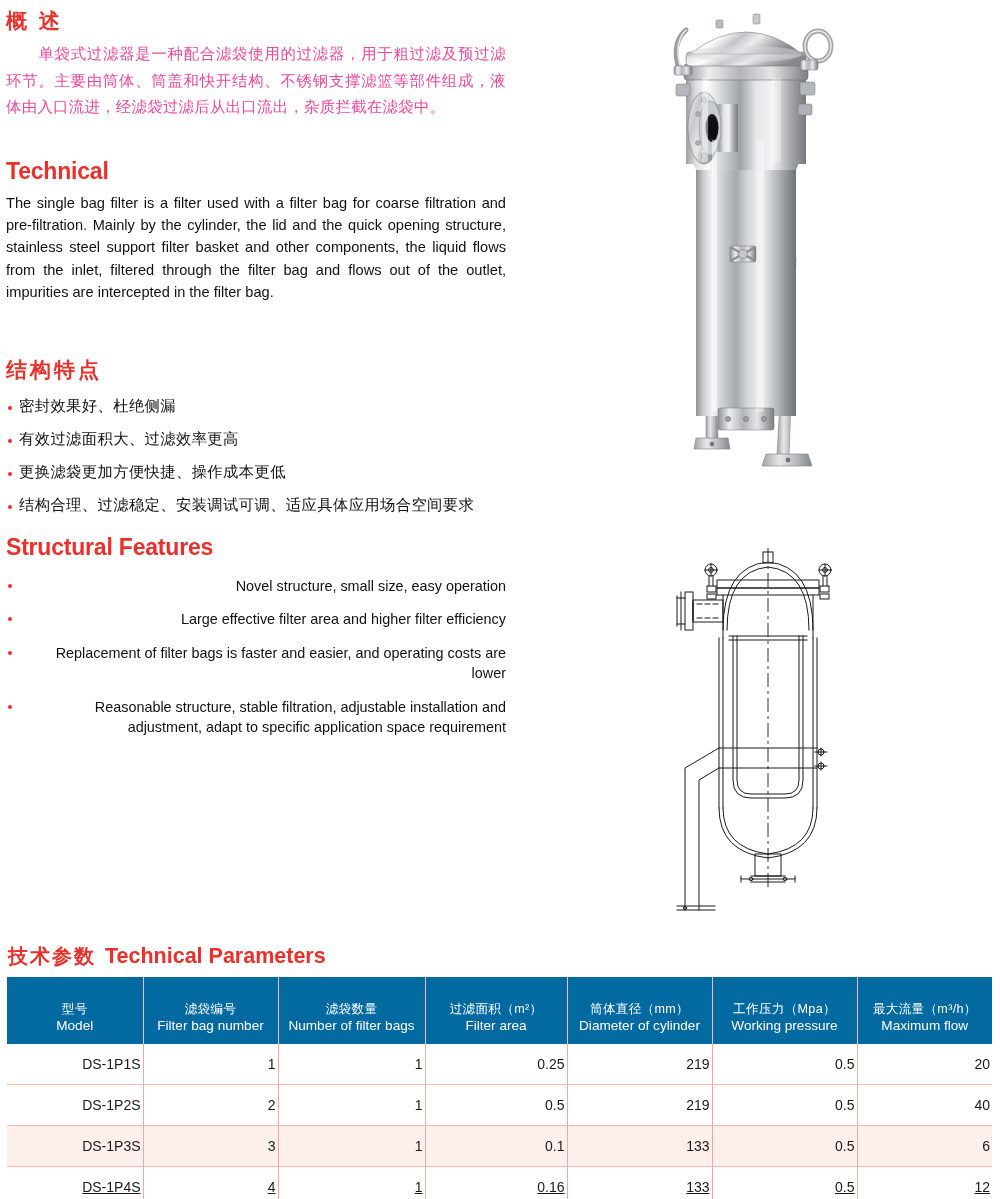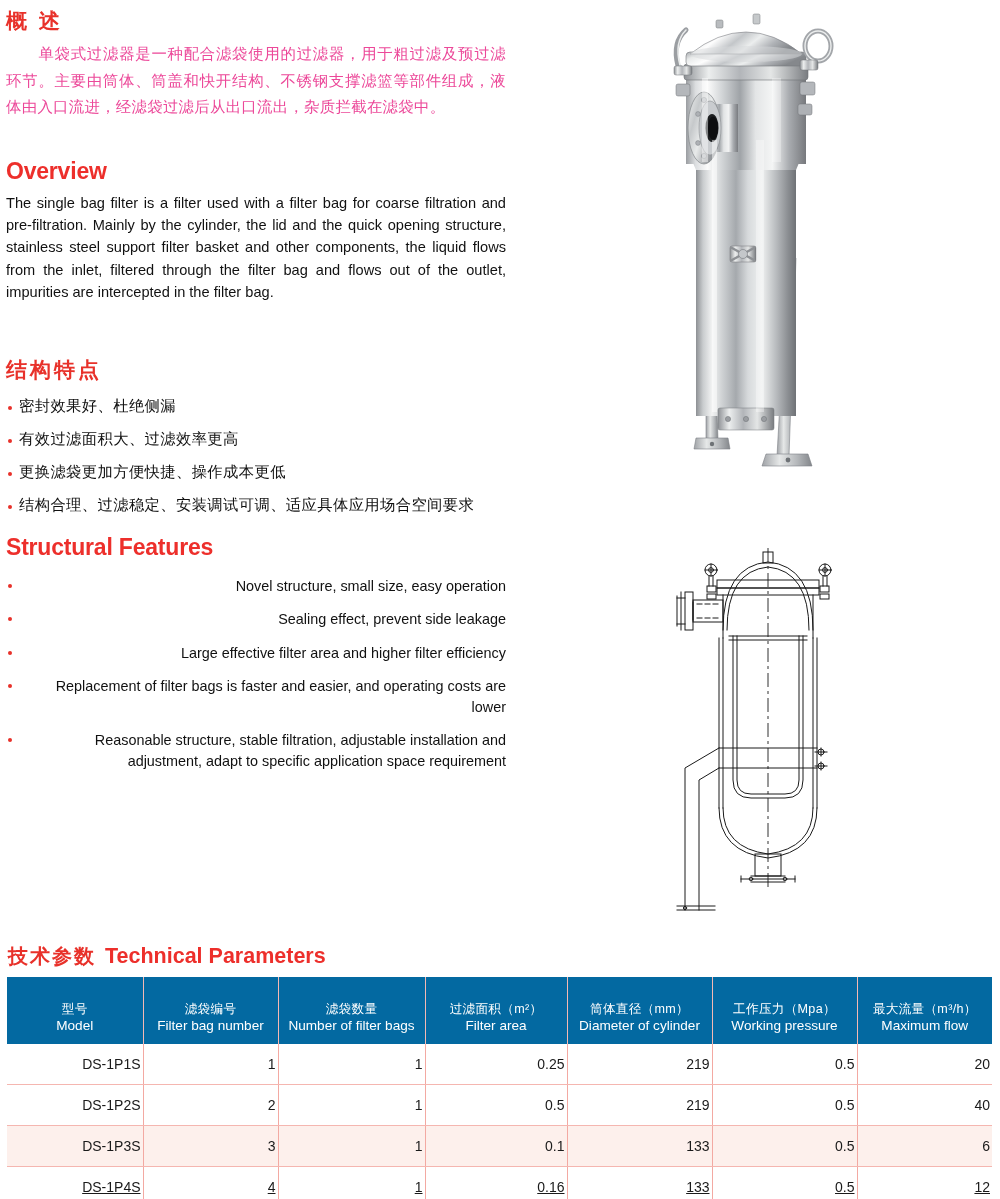--- a/index.html
+++ b/index.html
@@ -180,42 +180,41 @@
 <div class="page">
 
   <div class="left-col">
 
     <div class="h-cn">概 述</div>
 
     <p class="body-cn"><span class="indent"></span><span>单袋式过滤器是一种配合滤袋使用的过滤器，用于粗过滤及预过滤环节。主要由筒体、筒盖和快开结构、不锈钢支撑滤篮等部件组成，液体由入口流进，经滤袋过滤后从出口流出，杂质拦截在滤袋中。</span></p>
 
     <div class="sec-gap-1"></div>
 
-    <div class="h-en">Overview</div>
+    <div class="h-en">Technical</div>
 
     <p class="body-en">The single bag filter is a filter used with a filter bag for coarse filtration and pre-filtration. Mainly by the cylinder, the lid and the quick opening structure, stainless steel support filter basket and other components, the liquid flows from the inlet, filtered through the filter bag and flows out of the outlet, impurities are intercepted in the filter bag.</p>
 
     <div class="sec-gap-2"></div>
 
     <div class="h-cn">结构特点</div>
 
     <ul class="bul cn-list">
       <li>密封效果好、杜绝侧漏</li>
       <li>有效过滤面积大、过滤效率更高</li>
       <li>更换滤袋更加方便快捷、操作成本更低</li>
       <li>结构合理、过滤稳定、安装调试可调、适应具体应用场合空间要求</li>
     </ul>
 
     <div class="sec-gap-3"></div>
 
     <div class="h-en">Structural Features</div>
 
     <ul class="bul en-list">
       <li>Novel structure, small size, easy operation</li>
-      <li>Sealing effect, prevent side leakage</li>
       <li>Large effective filter area and higher filter efficiency</li>
       <li>Replacement of filter bags is faster and easier, and operating costs are lower</li>
       <li>Reasonable structure, stable filtration, adjustable installation and adjustment, adapt to specific application space requirement</li>
     </ul>
   </div>
 
   <div class="photo-wrap">
     <svg viewBox="0 0 340 470" width="340" height="470">
       <defs>
         <linearGradient id="steelBody" x1="0" y1="0" x2="1" y2="0">

